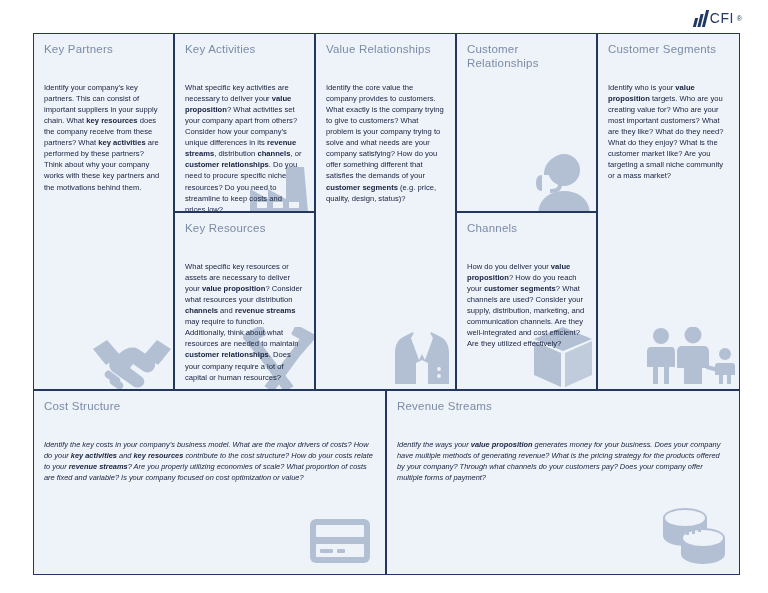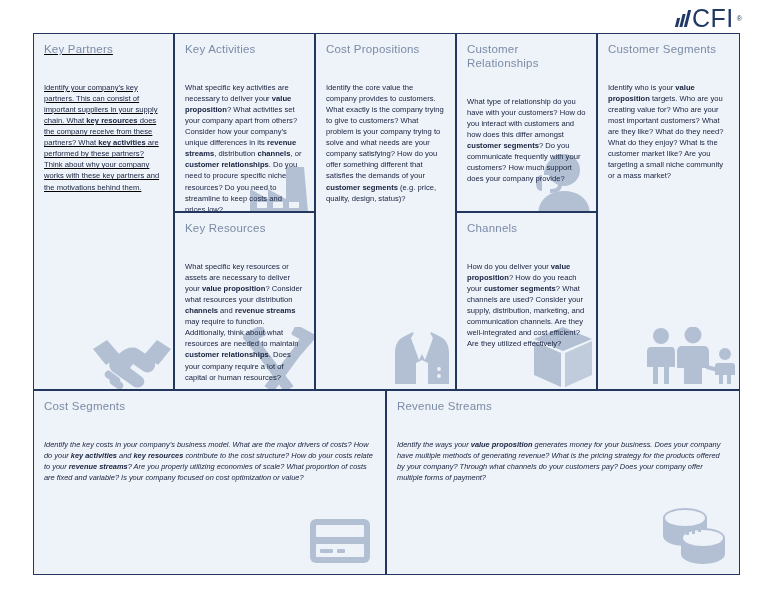--- a/index.html
+++ b/index.html
@@ -17,21 +17,21 @@
     display:flex; align-items:center; gap:3px;
     height:24px;
   }
   .logo-bars{ display:flex; align-items:flex-end; gap:2px; height:17px; }
   .logo-bars i{ display:block; width:3px; background:#1f3864; transform:skewX(-14deg); }
   .logo-bars i:nth-child(1){ height:9px; }
   .logo-bars i:nth-child(2){ height:13px; }
   .logo-bars i:nth-child(3){ height:17px; }
   .logo-text{
     font-family:"Liberation Sans", sans-serif;
-    font-size:25px; letter-spacing:.5px; color:#1f3864;
+    font-size:14px; letter-spacing:.5px; color:#1f3864;
     line-height:1; font-weight:400; position:relative;
   }
   .logo-tm{ font-size:7px; vertical-align:super; color:#1f3864; }
 
   
   .canvas{
     position:absolute; left:33px; top:33px;
     width:707px; height:542px;
     display:flex; flex-direction:column;
   }
@@ -40,21 +40,21 @@
 
   .cell{
     position:relative;
     background:#eef2f9;
     border:1.6px solid #22365e;
     overflow:hidden;
     padding:9px 10px 8px 10px;
   }
   .col{ display:flex; flex-direction:column; }
 
-  .w-kp{ width:141px;text-decoration:underline; }
+  .w-kp{ width:141px; }
   .w-ka{ width:141px; }
   .w-vp{ width:141px; }
   .w-cr{ width:141px; }
   .w-cs{ width:143px; }
 
   .h-full{ height:357px; }
   .h-half-a{ height:179px; }
   .h-half-b{ height:178px; }
 
   .w-cost{ width:353px; height:185px; }
@@ -165,41 +165,40 @@
                 <path d="M72 6 L60 2 L52 22 L32 64 L42 68 L60 28 Z" transform="rotate(12 52 35)"></path>
                 <rect x="6" y="2" width="22" height="11" rx="2" transform="rotate(-28 17 8)"></rect>
                 <rect x="54" y="2" width="22" height="11" rx="2" transform="rotate(28 65 8)"></rect>
               </g>
             </svg>
           </span>
         </div>
       </div>
 
       <div class="cell w-vp h-full">
-        <h2 class="title">Cost Propositions</h2>
+        <h2 class="title">Value Relationships</h2>
         <p class="body">Identify the core value the company provides to customers. What exactly is the company trying to give to customers? What problem is your company trying to solve and what needs are your company satisfying? How do you offer something different that satisfies the demands of your <b>customer segments</b> (e.g. price, quality, design, status)?</p>
         <span class="wm wm-suit">
           <svg width="58" height="56" viewBox="0 0 58 56">
             <g class="icon-fill">
               <path d="M20 3 L29 26 L38 3 L46 7 C53 10 56 16 56 24 L56 55 L35 55 L35 34 L29 31 L23 34 L23 55 L2 55 L2 24 C2 16 5 10 12 7 Z"></path>
             </g>
             <g fill="#eef2f9">
               <path d="M21 4 L29 25 L26 31 L18 9 Z"></path>
               <path d="M37 4 L29 25 L32 31 L40 9 Z"></path>
               <circle cx="46" cy="40" r="1.9"></circle>
               <circle cx="46" cy="47" r="1.9"></circle>
             </g>
           </svg>
         </span>
       </div>
 
       <div class="col w-cr">
         <div class="cell h-half-a" style="width:141px;">
           <h2 class="title">Customer Relationships</h2>
-          <p class="body">What type of relationship do you have with your customers? How do you interact with customers and how does this differ amongst <b>customer segments</b>? Do you communicate frequently with your customers? How much support does your company provide?</p>
           <span class="wm wm-headset">
             <svg width="66" height="62" viewBox="0 0 66 62">
               <g class="icon-fill">
                 <circle cx="36" cy="17" r="16"></circle>
                 <path d="M10 62 C10 46 22 38 36 38 C50 38 62 46 62 62 Z"></path>
                 <path d="M16 22 C16 10 25 2 36 2 L36 8 C28 8 22 14 22 22 Z"></path>
                 <path d="M14 22 C10 22 8 25 8 30 C8 35 10 38 14 38 Z"></path>
                 <path d="M22 40 C30 40 34 37 34 32 L30 32 C30 35 27 36 22 36 Z"></path>
               </g>
             </svg>
@@ -237,21 +236,21 @@
               <path d="M66 38 L78 41 L77 45 L65 42 Z"></path>
             </g>
           </svg>
         </span>
       </div>
     </div>
 
     <div class="rowbot">
 
       <div class="cell w-cost" style="border-top-width:1.6px;">
-        <h2 class="title">Cost Segments</h2>
+        <h2 class="title">Cost Structure</h2>
         <p class="body">Identify the key costs in your company’s business model. What are the major drivers of costs? How do your <b>key activities</b> and <b>key resources</b> contribute to the cost structure? How do your costs relate to your <b>revenue streams</b>? Are you properly utilizing economies of scale? What proportion of costs are fixed and variable? Is your company focused on cost optimization or value?</p>
         <span class="wm wm-card">
           <svg width="62" height="46" viewBox="0 0 62 46">
             <g class="icon-fill">
               <rect x="1" y="1" width="60" height="44" rx="6"></rect>
             </g>
             <g fill="#eef2f9">
               <rect x="7" y="7" width="48" height="12" rx="1"></rect>
               <rect x="7" y="26" width="48" height="13" rx="1"></rect>
             </g>

